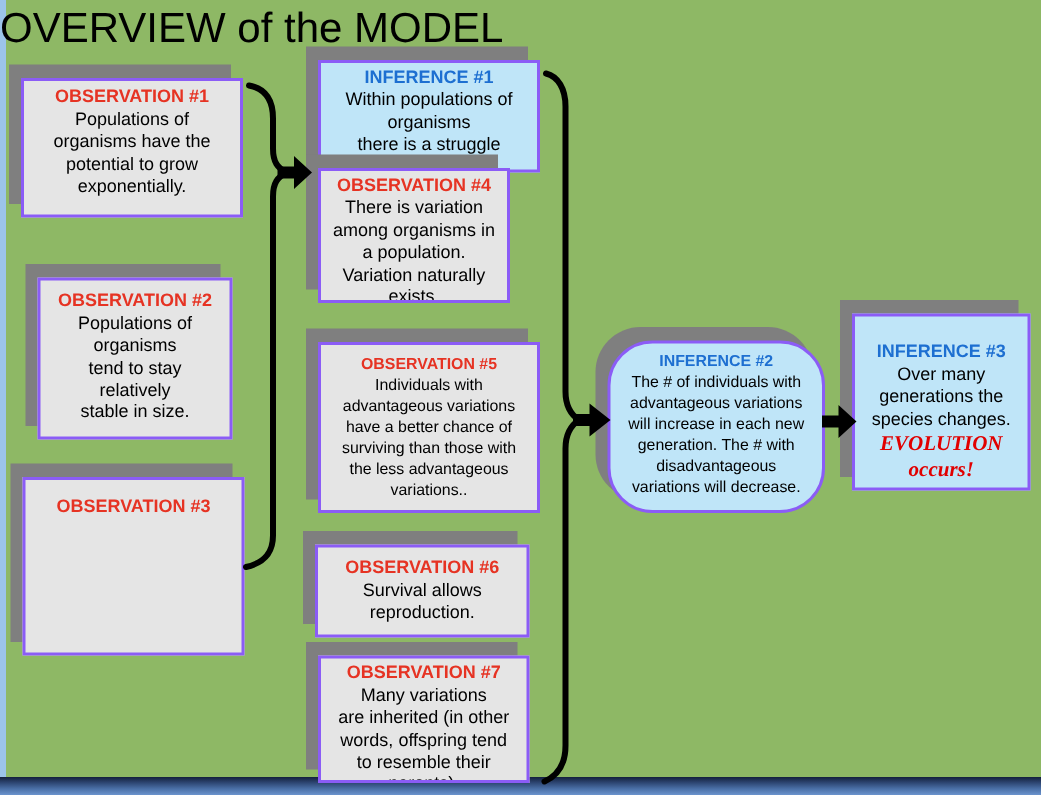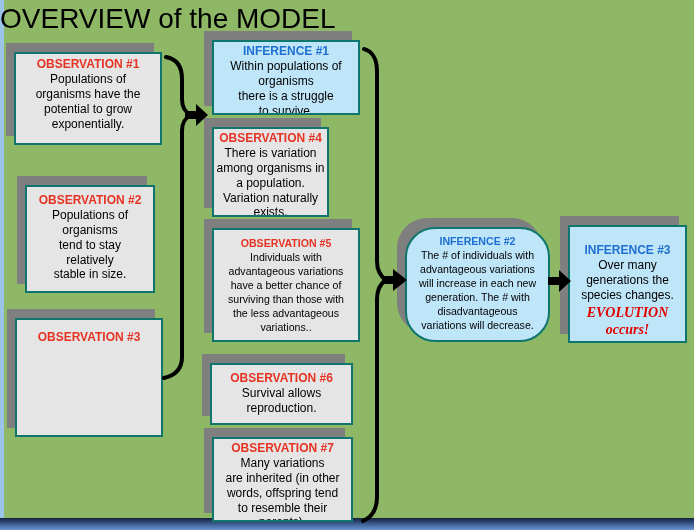--- a/index.html
+++ b/index.html
@@ -15,21 +15,21 @@
   .edge-bottom{
     position:absolute;left:0;bottom:0;width:694px;height:12px;
     background:linear-gradient(180deg,#14203c 0%,#2c4470 30%,#4a6fa6 65%,#6b93cd 100%);
   }
   .slide-title{
     position:absolute;left:0;top:3px;width:694px;
     text-align:left;color:#000;
     font-size:28px;font-weight:400;letter-spacing:0px;
   }
   .box{
-    position:absolute;border:2px solid #0f766e;box-sizing:border-box;
+    position:absolute;border:2px solid #8b5cf6;box-sizing:border-box;
     box-shadow:-8px -9px 0 #7f7f7f;
     text-align:center;overflow:hidden;
     padding-top:3px;
   }
   .box .hdr{font-weight:bold;white-space:pre-line;}
   .box .body{color:#000;white-space:pre-line;}
   .yellow{background:#e5e5e5;}
   .blue{background:#bfe5f8;}
   .obs .hdr{color:#e63323;}
   .inf .hdr{color:#1d6fd1;}
@@ -38,26 +38,26 @@
   .emphasis{
     color:#e10000;font-family:"Liberation Serif", serif;
     font-weight:bold;font-style:italic;white-space:pre-line;
     font-size:14px;line-height:1.25;margin-top:1px;
   }
   
   #obs1{left:14px;top:52px;width:148px;height:93px;}
   #obs2{left:25px;top:185px;width:130px;height:108px;padding-top:6px;}
   #obs3{left:15px;top:318px;width:148px;height:119px;padding-top:10px;}
   #inf1{left:212px;top:40px;width:148px;height:75px;padding-top:2px;}
-  #obs4{left:212px;top:127px;width:117px;height:90px;padding-top:2px;}
+  #obs4{left:212px;top:112px;width:128px;height:90px;padding-top:2px;}
   #obs5{left:212px;top:228px;width:148px;height:114px;padding-top:6px;}
   #obs6{left:210px;top:363px;width:143px;height:62px;padding-top:6px;}
   #obs7{left:212px;top:437px;width:141px;height:85px;padding-top:2px;}
   #inf2{left:405px;top:227px;width:145px;height:115px;padding-top:5px;border-radius:30px;}
-  #inf3{left:568px;top:225px;width:119px;height:118px;padding-top:16px;}
+  #inf3{left:568px;top:209px;width:119px;height:118px;padding-top:16px;}
   svg.arrows{position:absolute;left:0;top:0;pointer-events:none;}
 </style>
 </head>
 <body>
 
 <div class="edge-left"></div>
 <div class="edge-bottom"></div>
 
 <div class="slide-title">OVERVIEW of the MODEL</div>
 

